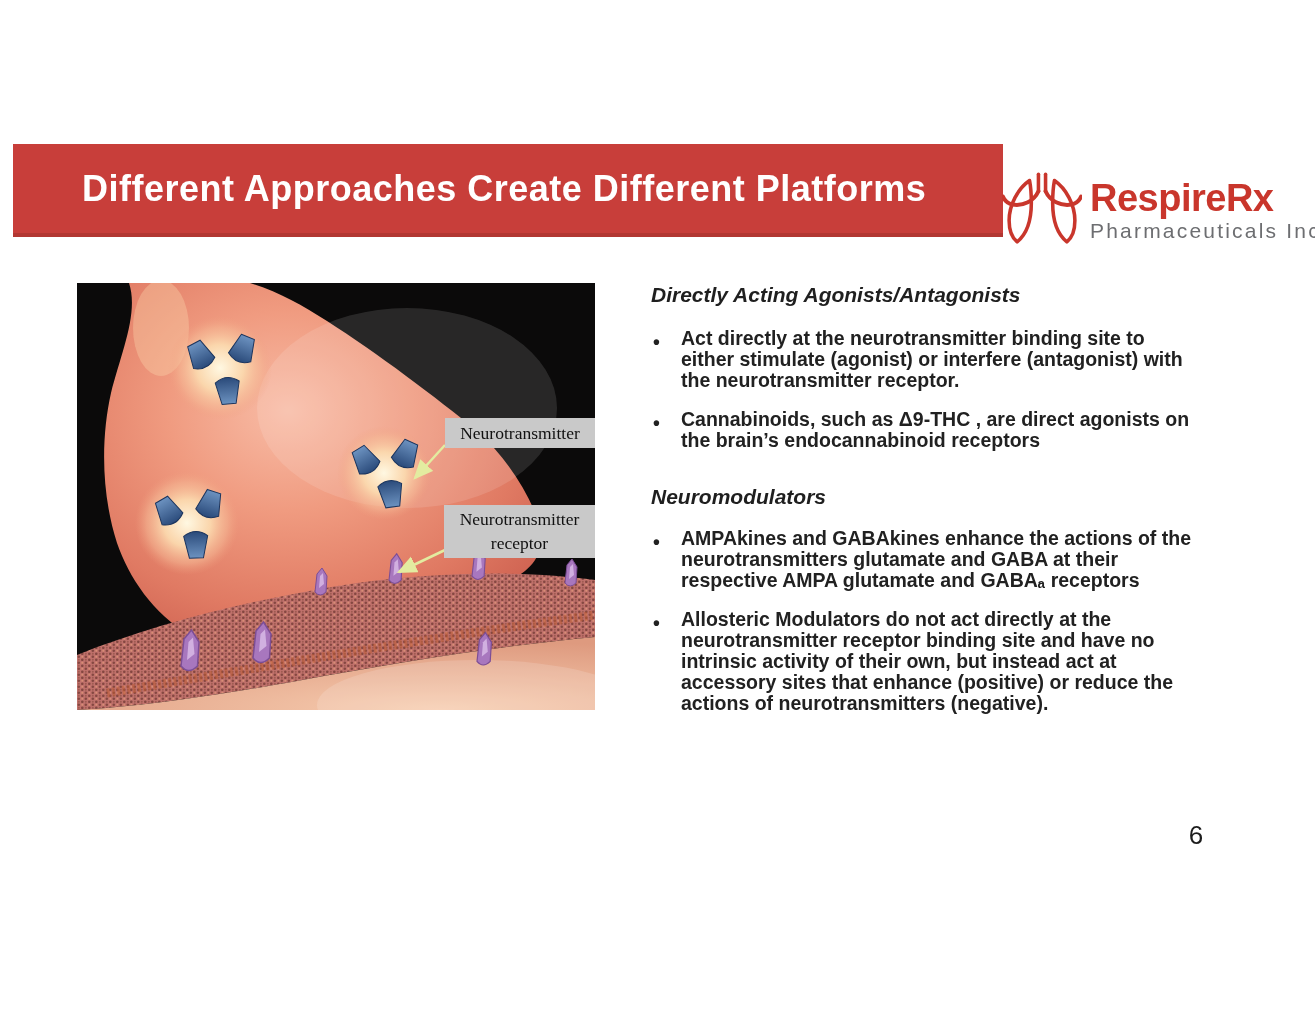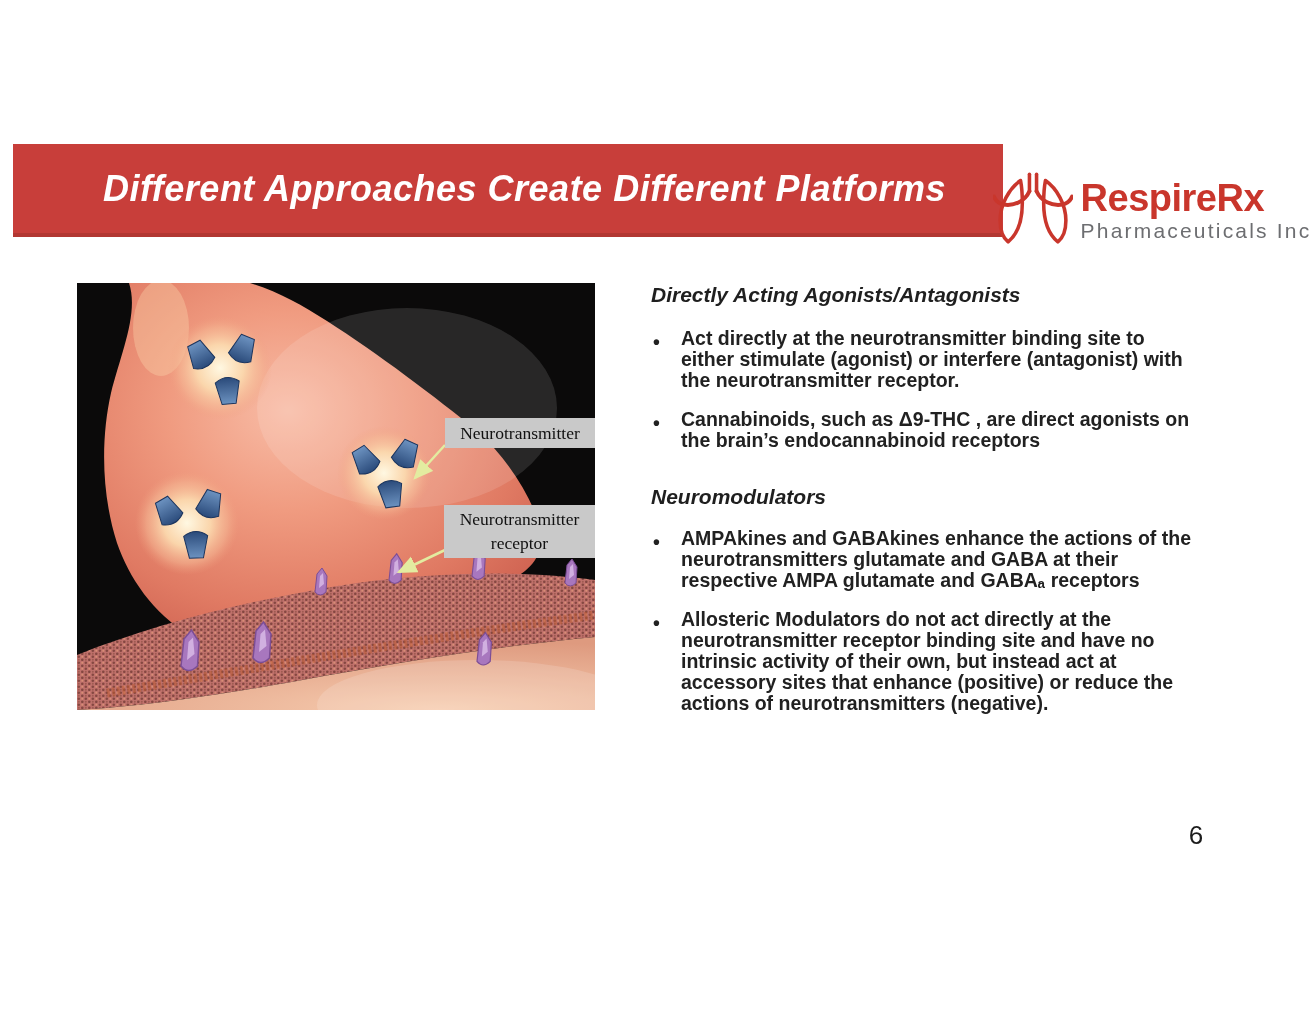--- a/index.html
+++ b/index.html
@@ -8,28 +8,28 @@
     font-family:"Liberation Sans","DejaVu Sans",sans-serif;
     overflow:hidden;
   }
   
   .banner{
     position:absolute;left:13px;top:144px;width:990px;height:89px;
     background:#C83E3A;border-bottom:4px solid #B23732;
     display:flex;align-items:center;
   }
   .banner h1{
-    margin:0;padding:0 0 0 90px;
-    color:#ffffff;font-size:36px;font-weight:bold;font-style:italic;
+    margin:0;padding:0 0 0 69px;
+    color:#ffffff;font-size:36px;font-weight:bold;
     letter-spacing:0.5px;white-space:nowrap;
   }
   
   .logo{
     position:absolute;left:1002px;top:165px;width:300px;height:92px;
-    display:flex;align-items:center;justify-content:center;
+    display:flex;align-items:center;
   }
   .logo-text{display:flex;flex-direction:column;margin-left:8px;}
   .logo-name{
     color:#C9362C;font-size:38px;font-weight:bold;line-height:38px;
     letter-spacing:-0.5px;
   }
   .logo-sub{
     color:#6D6E71;font-size:21px;letter-spacing:2.2px;margin-top:2px;
     white-space:nowrap;
   }

